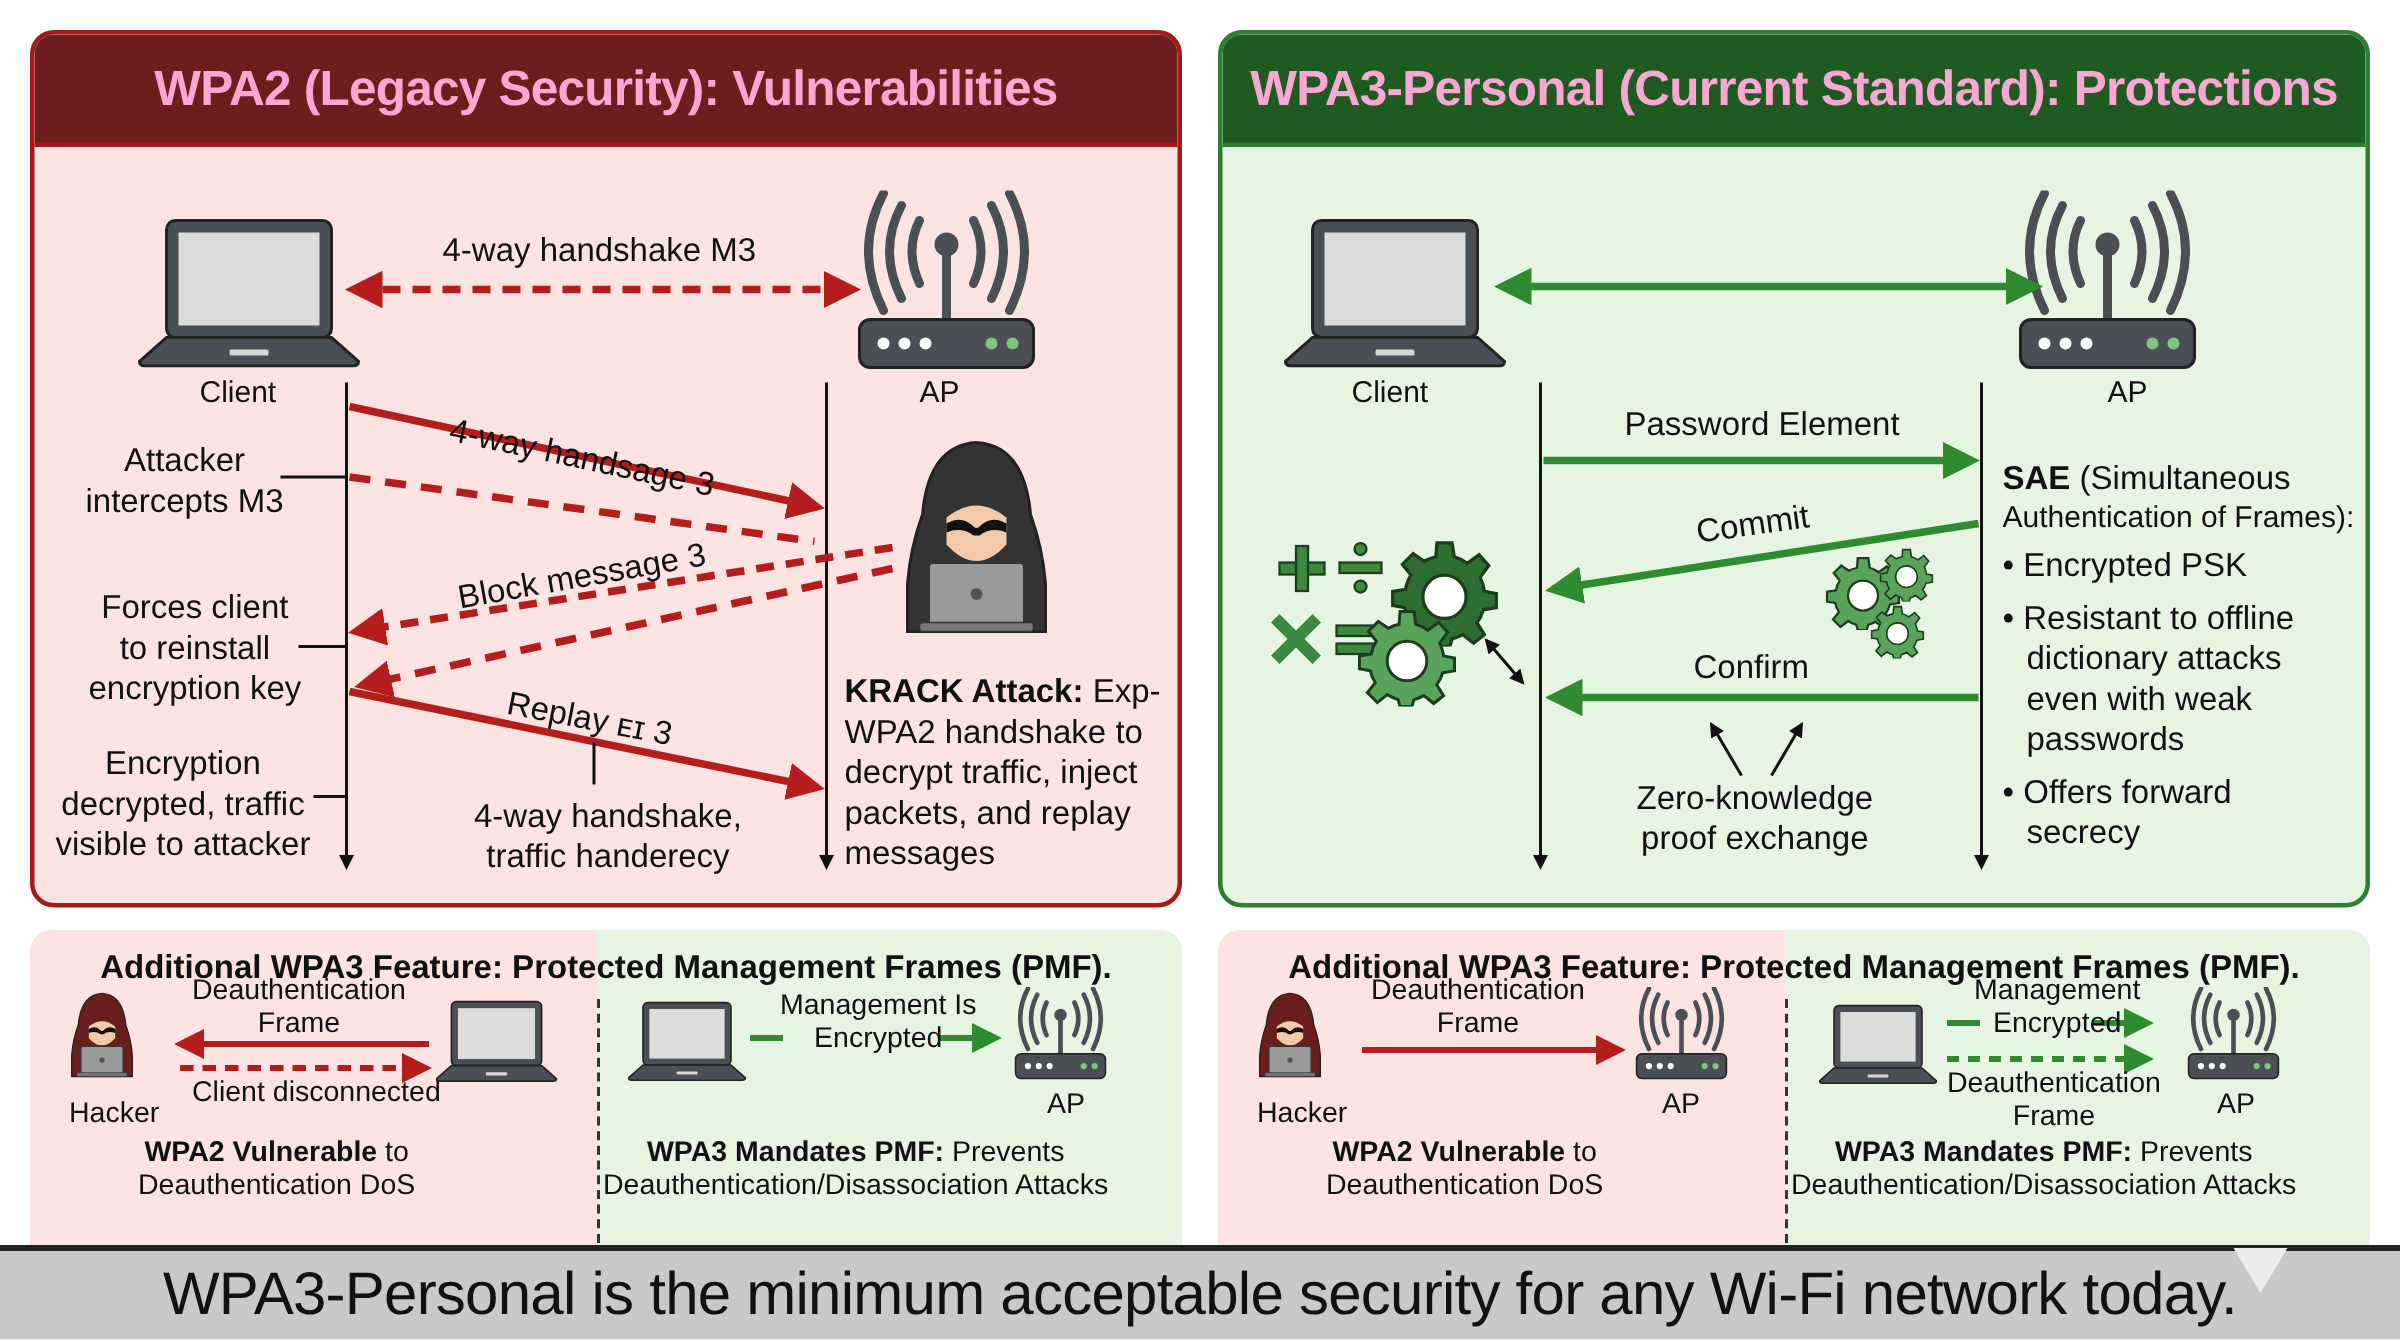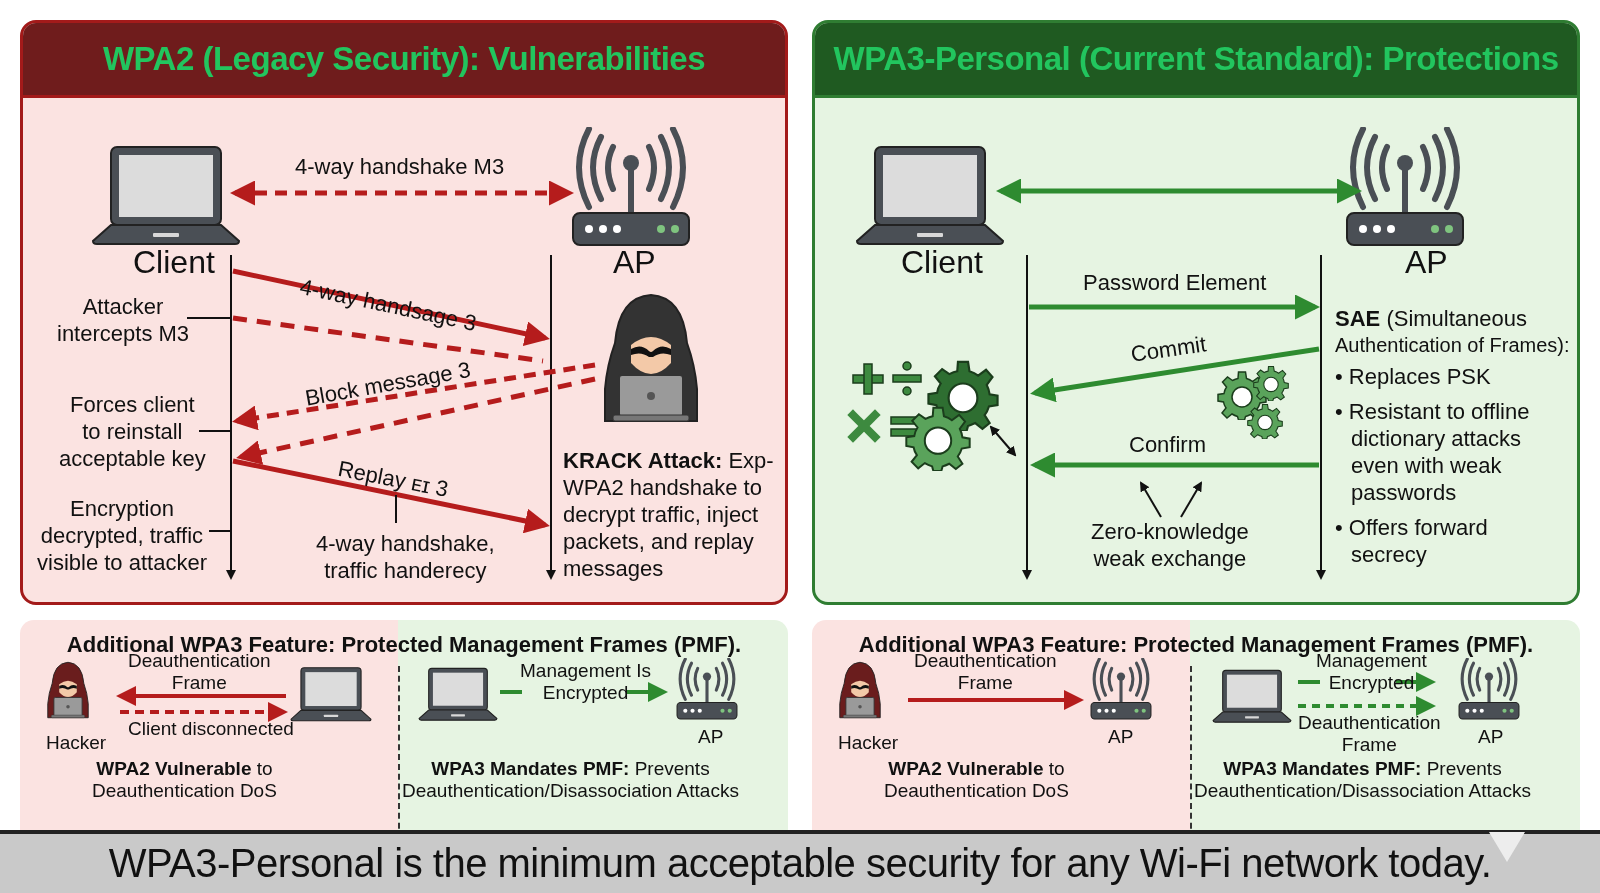--- a/index.html
+++ b/index.html
@@ -10,29 +10,29 @@
     color: #111;
   }
   .panel {
     position: absolute; top: 20px; height: 585px; border-radius: 16px;
     box-sizing: border-box; overflow: hidden;
   }
   .panel.red { left: 20px; width: 768px; border: 3px solid #a31a1a; background: #fbe3e1; }
   .panel.green { left: 812px; width: 768px; border: 3px solid #2f7d32; background: #e6f4e2; }
   .panel-head {
     height: 72px; display: flex; align-items: center; justify-content: center;
-    color: #22c55e; font-weight: bold; font-size: 33px; letter-spacing: -0.5px;
+    color: #f9a8d4; font-weight: bold; font-size: 33px; letter-spacing: -0.5px;
     font-family: "Liberation Sans", sans-serif;
   }
   .red .panel-head { background: #6f1c1c; border-bottom: 3px solid #a31a1a; }
   .green .panel-head { background: #1f5a21; border-bottom: 3px solid #2f7d32; }
   .panel svg.art { position: absolute; left: 0; top: 0; }
   .t { position: absolute; font-size: 22px; line-height: 27px; text-align: center; white-space: nowrap; }
   .t.l { text-align: left; }
-  .big { font-size: 32px; }
+  .big { font-size: 20px; }
 
   .pmf {
     position: absolute; top: 620px; height: 248px; width: 768px; border-radius: 14px; overflow: hidden;
   }
   .pmf.a { left: 20px; }
   .pmf.b { left: 812px; }
   .pmf .half-red { position: absolute; left: 0; top: 0; bottom: 0; width: 378px; background: #fbe3e1; }
   .pmf .half-green { position: absolute; left: 378px; top: 0; bottom: 0; right: 0; background: #e6f4e2; }
   .pmf .title { position: absolute; left: 0; right: 0; top: 12px; text-align: center; font-weight: bold; font-size: 22px; }
   .pmf .divider { position: absolute; left: 378px; top: 46px; bottom: 10px; border-left: 2px dashed #333; }
@@ -136,21 +136,21 @@
   <div class="t" style="left:280px;top:362px;transform:rotate(-10deg);transform-origin:left top;">Block message 3</div>
   <div class="t" style="left:318px;top:432px;transform:rotate(11deg);transform-origin:left top;">Replay ᴇɪ 3</div>
 
   <div class="t" style="left:34px;top:270px;">
     <div>Attacker</div>
       <div>intercepts M3</div>
   </div>
   <div class="t" style="left:36px;top:368px;">
     <div>Forces client</div>
       <div>to reinstall</div>
-      <div>acceptable key</div>
+      <div>encryption key</div>
   </div>
   <div class="t" style="left:14px;top:472px;">
     <div>Encryption</div>
       <div>decrypted, traffic</div>
       <div>visible to attacker</div>
   </div>
   <div class="t" style="left:293px;top:507px;">
     <div>4-way handshake,</div>
       <div>traffic handerecy</div>
   </div>
@@ -205,26 +205,26 @@
     </g>
   </svg>
 
   <div class="t big" style="left:86px;top:226px;">Client</div>
   <div class="t big" style="left:590px;top:226px;">AP</div>
   <div class="t" style="left:268px;top:246px;">Password Element</div>
   <div class="t" style="left:314px;top:318px;transform:rotate(-8deg);transform-origin:left top;">Commit</div>
   <div class="t" style="left:314px;top:408px;">Confirm</div>
   <div class="t" style="left:276px;top:495px;">
     <div>Zero-knowledge</div>
-      <div>weak exchange</div>
+      <div>proof exchange</div>
   </div>
   <div class="t l" style="left:520px;top:282px;">
     <div><b>SAE</b> <span>(Simultaneous</span></div>
     <div style="font-size:20px;">Authentication of Frames):</div>
-    <div style="margin-top:4px;">• <span>Replaces PSK</span></div>
+    <div style="margin-top:4px;">• <span>Encrypted PSK</span></div>
     <div style="margin-top:8px;">• <span>Resistant to offline</span></div>
     <div style="padding-left:16px;">dictionary attacks</div>
     <div style="padding-left:16px;">even with weak</div>
     <div style="padding-left:16px;">passwords</div>
     <div style="margin-top:8px;">• <span>Offers forward</span></div>
     <div style="padding-left:16px;">secrecy</div>
   </div>
 </div>
 
 <div class="pmf a">

